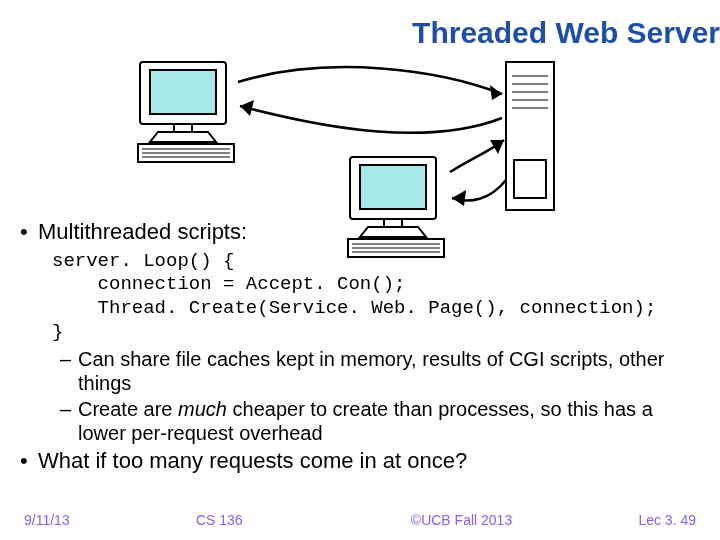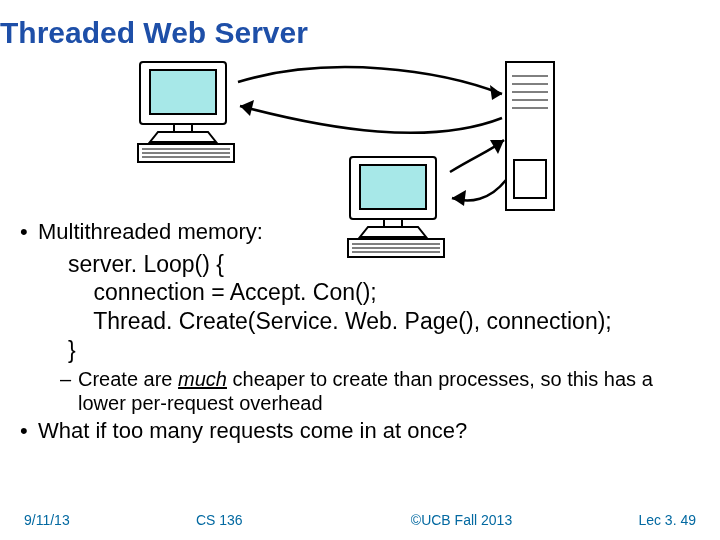--- a/index.html
+++ b/index.html
@@ -15,21 +15,21 @@
   .slide {
     position: relative;
     width: 720px;
     height: 540px;
   }
   .title {
     position: absolute;
     top: 16px;
     left: 0;
     width: 720px;
-    text-align: left;
+    text-align: right;
     font-size: 30px;
     font-weight: bold;
     color: #1E4FA8;
   }
   .diagram {
     position: absolute;
     top: 60px;
     left: 130px;
     width: 430px;
     height: 190px;
@@ -47,52 +47,51 @@
     padding-left: 18px;
     position: relative;
   }
   .b1::before {
     content: "•";
     position: absolute;
     left: 0;
     top: 0;
   }
   .code {
-    font-family: Liberation Sans, sans-serif;
-    font-size: 23px;
+    font-family: Liberation Mono, monospace;
+    font-size: 19px;
     line-height: 1.25;
-    margin-left: 48px;
+    margin-left: 32px;
     white-space: pre;
   }
   .sub {
     font-size: 20px;
     margin-left: 40px;
     padding-left: 18px;
     position: relative;
     line-height: 1.2;
     margin-top: 2px;
     margin-bottom: 2px;
   }
   .sub::before {
     content: "–";
     position: absolute;
     left: 0;
     top: 0;
   }
   .b1 em, .sub em {
     font-style: italic;
-    text-decoration: underline;
   }
   .footer {
     position: absolute;
     bottom: 12px;
     left: 24px;
     width: 672px;
     font-size: 14px;
-    color: #0369a1;
+    color: #8b5cf6;
   }
   .footer-row {
     display: flex;
     justify-content: space-between;
     align-items: baseline;
   }
   .f-auth { flex: 0 0 auto; margin-left: 60px; }
   .f-course { flex: 0 0 auto; }
   .f-copy { flex: 0 0 auto; margin-left: 42px; }
   .f-lec { flex: 0 0 auto; }
@@ -159,26 +158,27 @@
       <g>
         <path class="wire" d="M320 112 C 346 96, 362 90, 374 80"></path>
         <polygon class="arrow" points="374,80 360,80 368,94"></polygon>
         <path class="wire" d="M376 120 C 360 140, 340 144, 322 138"></path>
         <polygon class="arrow" points="322,138 336,130 334,146"></polygon>
       </g>
     </svg>
   </div>
 
   <div class="bullets">
-    <div class="b1">Multithreaded memory:</div>
+    <div class="b1">Multithreaded scripts:</div>
     <div class="code"><span>server. Loop() {</span>
 <span>    connection = Accept. Con();</span>
 <span>    Thread. Create(Service. Web. Page(), connection);</span>
 <span>}</span></div>
 
+    <div class="sub">Can share file caches kept in memory, results of CGI scripts, other things</div>
     <div class="sub"><span>Create are </span><em>much</em><span> cheaper to create than processes, so this has a lower per-request overhead</span></div>
 
     <div class="b1">What if too many requests come in at once?</div>
   </div>
 
   <div class="footer">
     <div class="footer-row">
       <span>9/11/13</span>
       <span class="f-course">CS 136</span>
       <span class="f-copy">©UCB Fall 2013</span>

